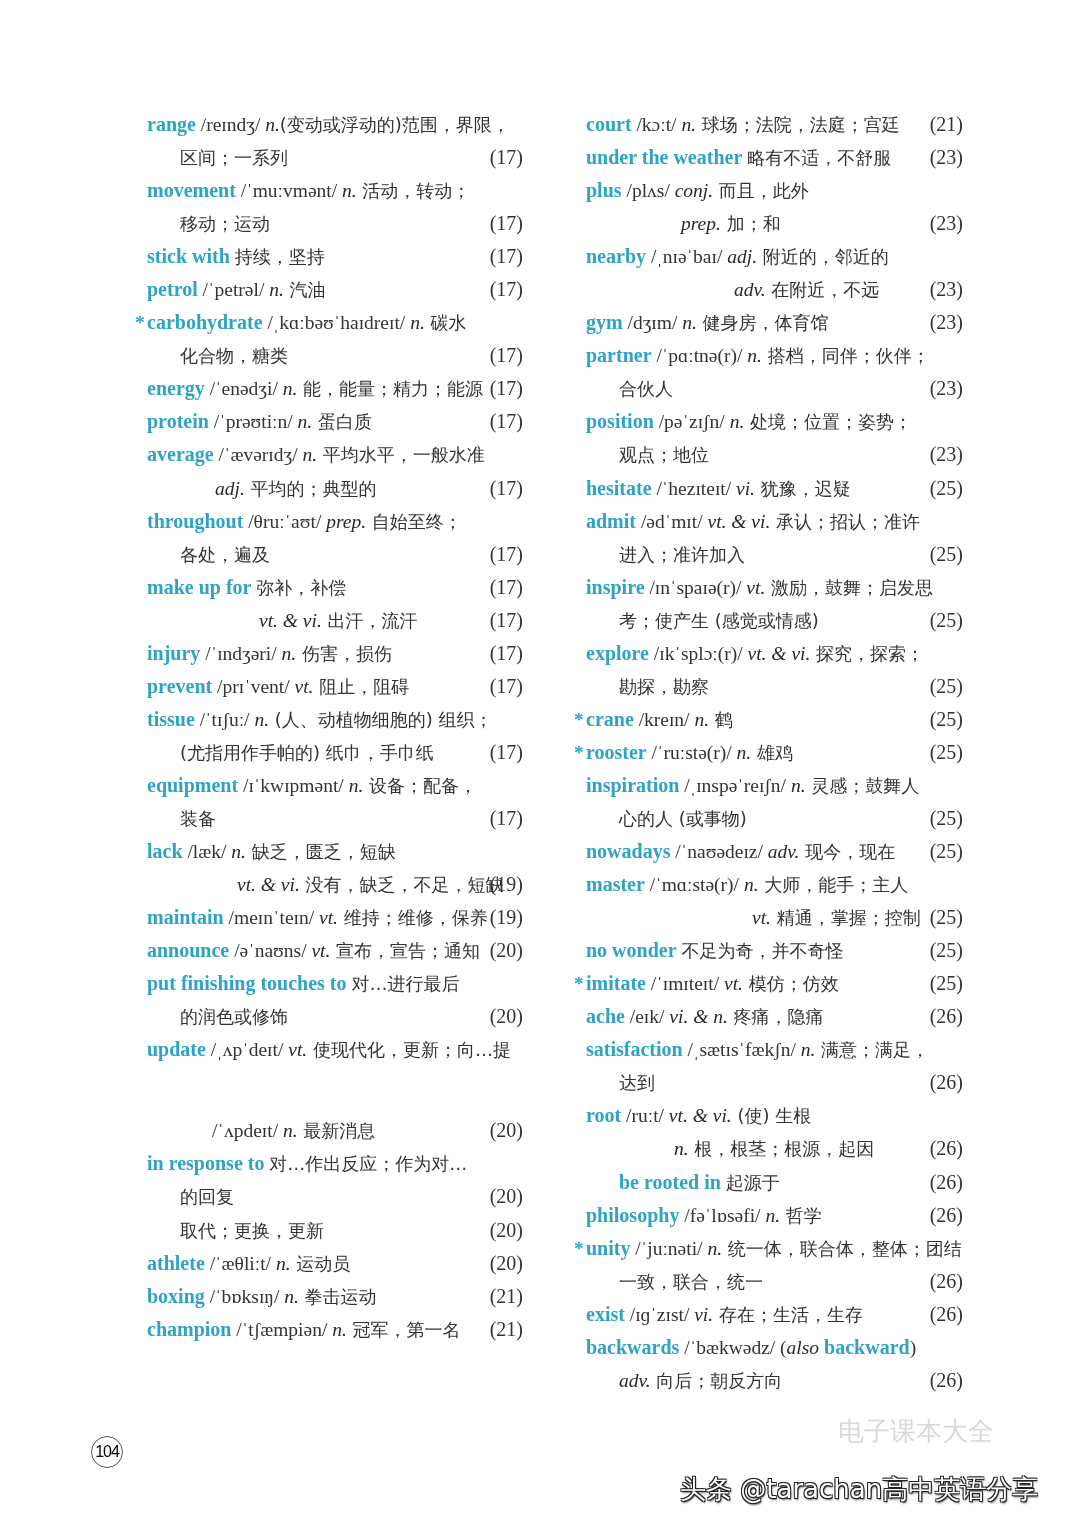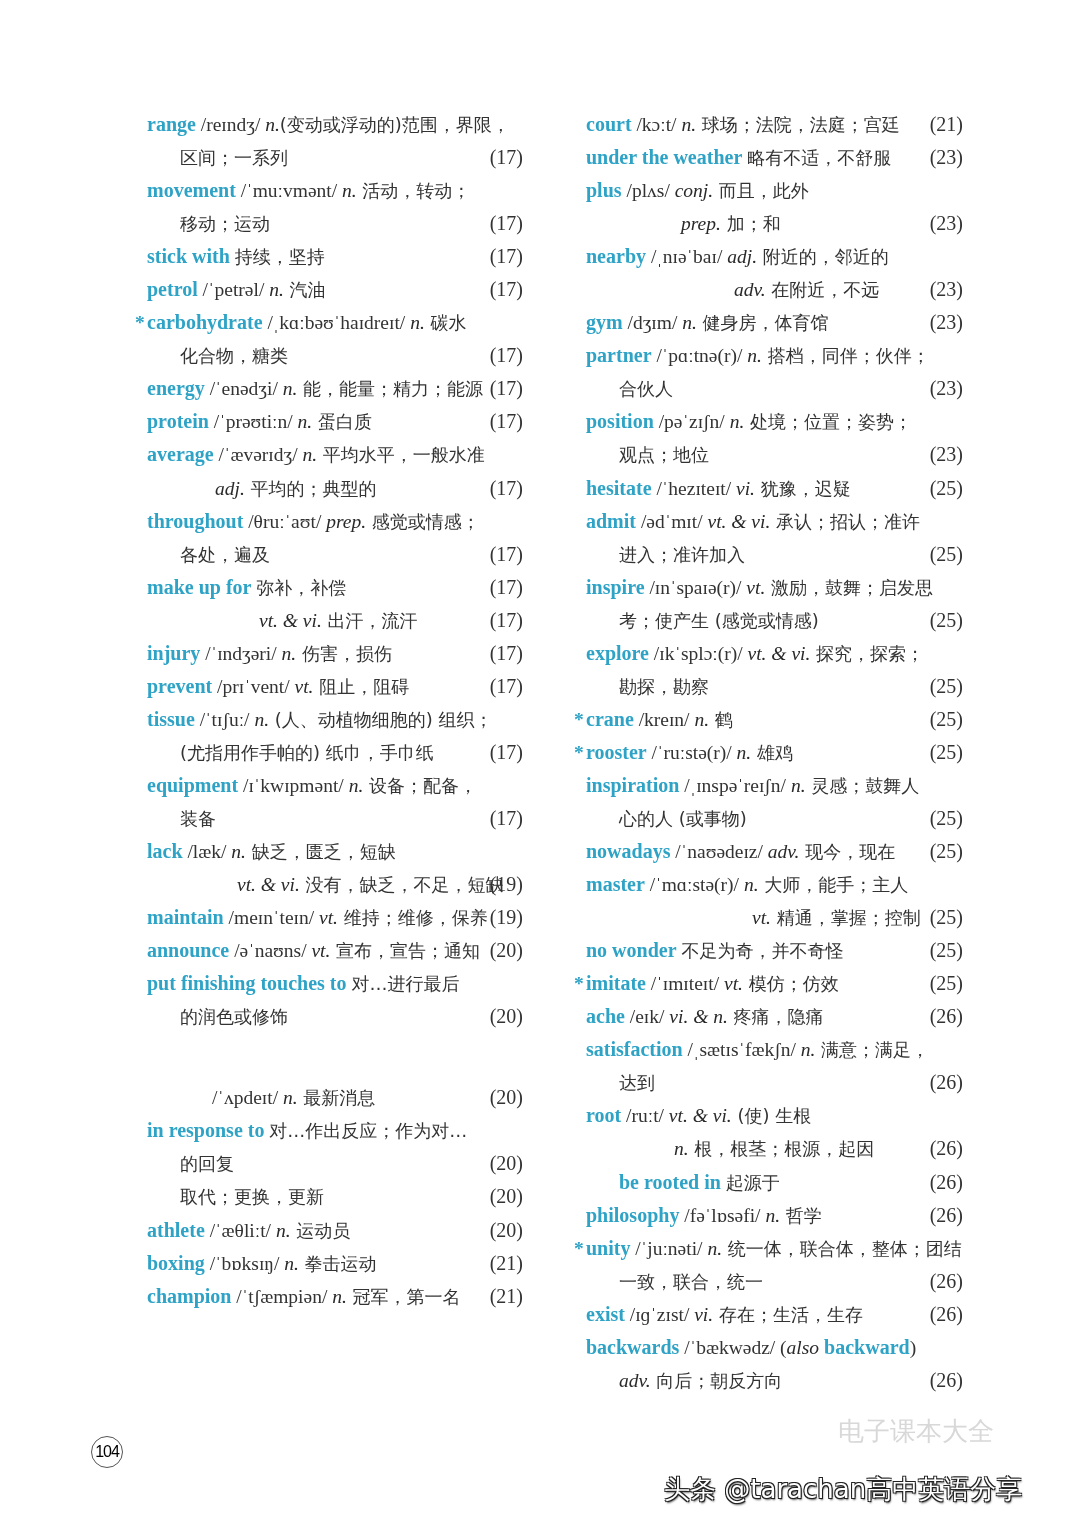--- a/index.html
+++ b/index.html
@@ -24,57 +24,58 @@
   .pagenum {
     position: absolute; left: 91px; top: 1436px; width: 30px; height: 30px; border: 1.5px solid #555;
     border-radius: 50%; text-align: center; line-height: 30px; font-size: 16px; color: #000000;
     font-family: "Liberation Sans", sans-serif; letter-spacing: -1px;
   }
   .wm-faint {
     position: absolute; left: 838px; top: 1414px; font-size: 26px; color: #d8d8d8;
     font-family: "DejaVu Sans", sans-serif;
   }
   .wm {
-    position: absolute; left: 664px; top: 1472px; font-size: 26px; color: #ffffff;
+    position: absolute; left: 680px; top: 1472px; font-size: 26px; color: #ffffff;
     font-family: "DejaVu Sans", sans-serif;
     text-shadow: -1px -1px 0 #222, 1px -1px 0 #222, -1px 1px 0 #222, 1px 1px 0 #222, 1px 2px 2px #555;
   }
 </style>
 </head>
 <body>
 
 <div class="col left" id="col-left">
     <div class="line"><span class="hw">range</span><span class="ph"> /reɪndʒ/ </span><span class="pos">n.</span><span class="cn">(变动或浮动的)范围，界限，</span></div>
     <div class="line ind1"><span class="cn">区间；一系列</span><span class="pg">(17)</span></div>
     <div class="line"><span class="hw">movement</span><span class="ph"> /ˈmuːvmənt/ </span><span class="pos">n.</span><span class="cn"> 活动，转动；</span></div>
     <div class="line ind1"><span class="cn">移动；运动</span><span class="pg">(17)</span></div>
     <div class="line"><span class="hw">stick with</span><span class="ph"> </span><span class="cn">持续，坚持</span><span class="pg">(17)</span></div>
     <div class="line"><span class="hw">petrol</span><span class="ph"> /ˈpetrəl/ </span><span class="pos">n.</span><span class="cn"> 汽油</span><span class="pg">(17)</span></div>
     <div class="line"><span class="star">*</span><span class="hw">carbohydrate</span><span class="ph"> /ˌkɑːbəʊˈhaɪdreɪt/ </span><span class="pos">n.</span><span class="cn"> 碳水</span></div>
     <div class="line ind1"><span class="cn">化合物，糖类</span><span class="pg">(17)</span></div>
     <div class="line"><span class="hw">energy</span><span class="ph"> /ˈenədʒi/ </span><span class="pos">n.</span><span class="cn"> 能，能量；精力；能源</span><span class="pg">(17)</span></div>
     <div class="line"><span class="hw">protein</span><span class="ph"> /ˈprəʊtiːn/ </span><span class="pos">n.</span><span class="cn"> 蛋白质</span><span class="pg">(17)</span></div>
     <div class="line"><span class="hw">average</span><span class="ph"> /ˈævərɪdʒ/ </span><span class="pos">n.</span><span class="cn"> 平均水平，一般水准</span></div>
     <div class="line ind2"><span class="pos">adj.</span><span class="cn"> 平均的；典型的</span><span class="pg">(17)</span></div>
-    <div class="line"><span class="hw">throughout</span><span class="ph"> /θruːˈaʊt/ </span><span class="pos">prep.</span><span class="cn"> 感觉或情感；</span></div>
+    <div class="line"><span class="hw">throughout</span><span class="ph"> /θruːˈaʊt/ </span><span class="pos">prep.</span><span class="cn"> 自始至终；</span></div>
     <div class="line ind1"><span class="cn">各处，遍及</span><span class="pg">(17)</span></div>
     <div class="line"><span class="hw">make up for</span><span class="ph"> </span><span class="cn">弥补，补偿</span><span class="pg">(17)</span></div>
     <div class="line ind2" style="padding-left: 112px;"><span class="pos">vt. &amp; vi.</span><span class="cn"> 出汗，流汗</span><span class="pg">(17)</span></div>
     <div class="line"><span class="hw">injury</span><span class="ph"> /ˈɪndʒəri/ </span><span class="pos">n.</span><span class="cn"> 伤害，损伤</span><span class="pg">(17)</span></div>
     <div class="line"><span class="hw">prevent</span><span class="ph"> /prɪˈvent/ </span><span class="pos">vt.</span><span class="cn"> 阻止，阻碍</span><span class="pg">(17)</span></div>
     <div class="line"><span class="hw">tissue</span><span class="ph"> /ˈtɪʃuː/ </span><span class="pos">n.</span><span class="cn"> (人、动植物细胞的) 组织；</span></div>
     <div class="line ind1"><span class="cn">(尤指用作手帕的) 纸巾，手巾纸</span><span class="pg">(17)</span></div>
     <div class="line"><span class="hw">equipment</span><span class="ph"> /ɪˈkwɪpmənt/ </span><span class="pos">n.</span><span class="cn"> 设备；配备，</span></div>
     <div class="line ind1"><span class="cn">装备</span><span class="pg">(17)</span></div>
     <div class="line"><span class="hw">lack</span><span class="ph"> /læk/ </span><span class="pos">n.</span><span class="cn"> 缺乏，匮乏，短缺</span></div>
     <div class="line ind2" style="padding-left: 90px;"><span class="pos">vt. &amp; vi.</span><span class="cn"> 没有，缺乏，不足，短缺</span><span class="pg">(19)</span></div>
     <div class="line"><span class="hw">maintain</span><span class="ph"> /meɪnˈteɪn/ </span><span class="pos">vt.</span><span class="cn"> 维持；维修，保养</span><span class="pg">(19)</span></div>
     <div class="line"><span class="hw">announce</span><span class="ph"> /əˈnaʊns/ </span><span class="pos">vt.</span><span class="cn"> 宣布，宣告；通知</span><span class="pg">(20)</span></div>
     <div class="line"><span class="hw">put finishing touches to</span><span class="ph"> </span><span class="cn">对…进行最后</span></div>
     <div class="line ind1"><span class="cn">的润色或修饰</span><span class="pg">(20)</span></div>
+    <div class="line"><span class="hw">update</span><span class="ph"> /ˌʌpˈdeɪt/ </span><span class="pos">vt.</span><span class="cn"> 使现代化，更新；向…提</span></div>
     <div class="line ind2" style="padding-left: 65px; margin-top: 48px;"><span class="ph">/ˈʌpdeɪt/ </span><span class="pos">n.</span><span class="cn"> 最新消息</span><span class="pg">(20)</span></div>
     <div class="line"><span class="hw">in response to</span><span class="ph"> </span><span class="cn">对…作出反应；作为对…</span></div>
     <div class="line ind1"><span class="cn">的回复</span><span class="pg">(20)</span></div>
     <div class="line ind1"><span class="cn">取代；更换，更新</span><span class="pg">(20)</span></div>
     <div class="line"><span class="hw">athlete</span><span class="ph"> /ˈæθliːt/ </span><span class="pos">n.</span><span class="cn"> 运动员</span><span class="pg">(20)</span></div>
     <div class="line"><span class="hw">boxing</span><span class="ph"> /ˈbɒksɪŋ/ </span><span class="pos">n.</span><span class="cn"> 拳击运动</span><span class="pg">(21)</span></div>
     <div class="line"><span class="hw">champion</span><span class="ph"> /ˈtʃæmpiən/ </span><span class="pos">n.</span><span class="cn"> 冠军，第一名</span><span class="pg">(21)</span></div>
   </div>
 <div class="col right" id="col-right">
     <div class="line"><span class="hw">court</span><span class="ph"> /kɔːt/ </span><span class="pos">n.</span><span class="cn"> 球场；法院，法庭；宫廷</span><span class="pg">(21)</span></div>

